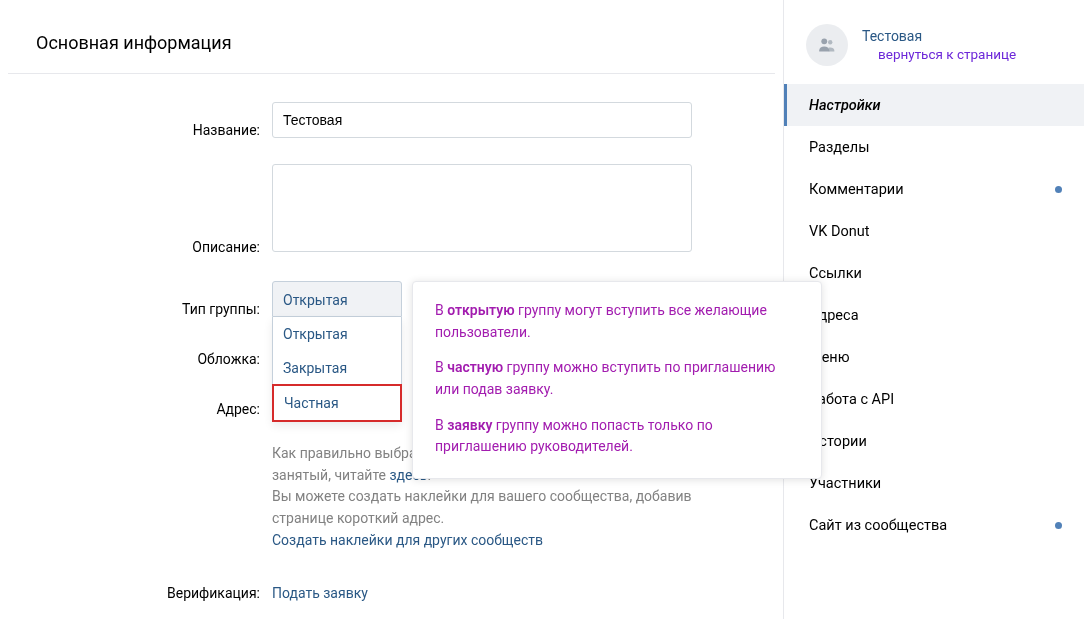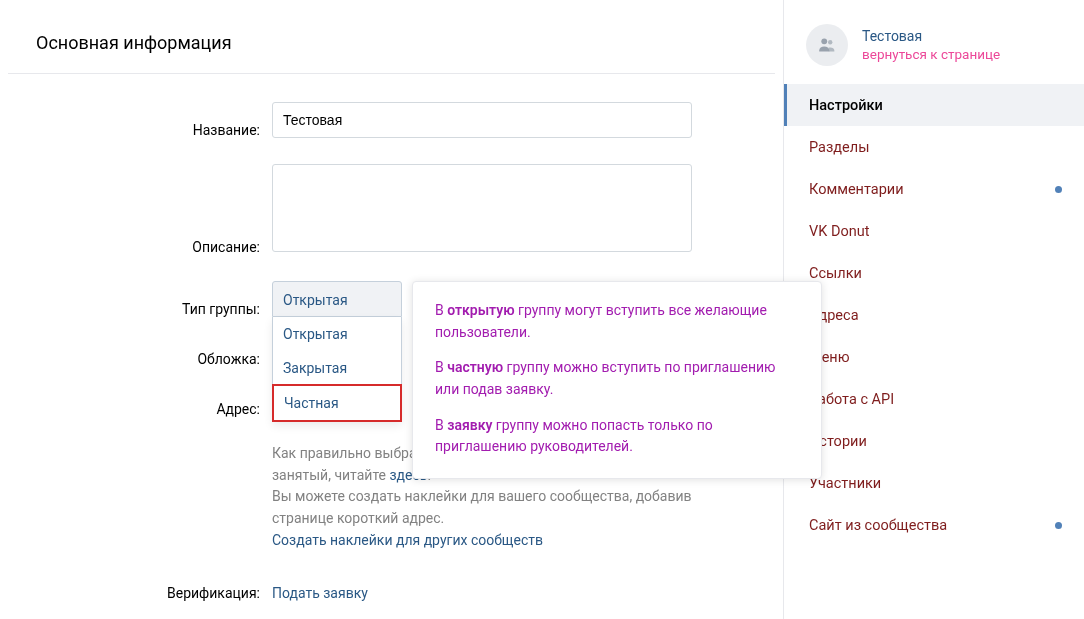--- a/index.html
+++ b/index.html
@@ -141,38 +141,39 @@
     border-radius: 50%;
     background: #ebedf0;
     display: flex;
     align-items: center;
     justify-content: center;
     color: #99a2ad;
     margin-right: 14px;
   }
   .group-name-block { display: flex; flex-direction: column; }
   .group-name { color: #2a5885; font-size: 14px; }
-  .group-back { color: #ec4899; font-size: 13.5px; margin-top: 2px; }
+  .group-back { color: #6d28d9; font-size: 13.5px; margin-top: 2px; margin-left: 16px; }
   .nav-list { }
   .nav-item {
     display: flex;
     align-items: center;
     justify-content: space-between;
     height: 42px;
     padding: 0 22px 0 22px;
     font-size: 14.5px;
-    color: #7f1d1d;
+    color: #000000;
     cursor: pointer;
     border-left: 3px solid transparent;
   }
   .nav-item.selected {
     background: #f0f2f5;
     color: #000;
     font-weight: 500;
     border-left: 3px solid #5181b8;
+    font-style: italic;
   }
   .nav-item .dot {
     width: 7px;
     height: 7px;
     border-radius: 50%;
     background: #5181b8;
     display: none;
   }
   .nav-item.has-dot .dot { display: block; }
   svg.people-icon { width: 22px; height: 22px; }

